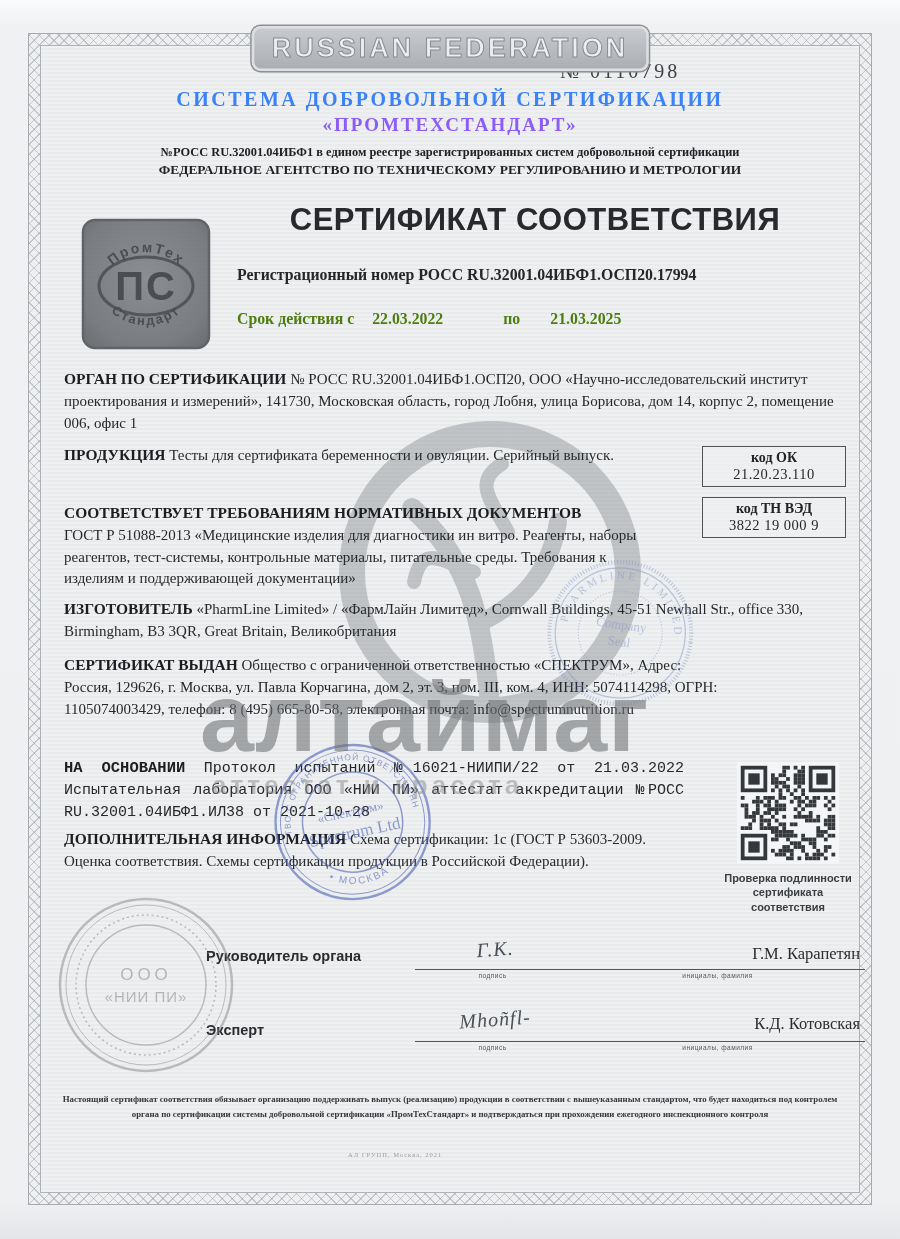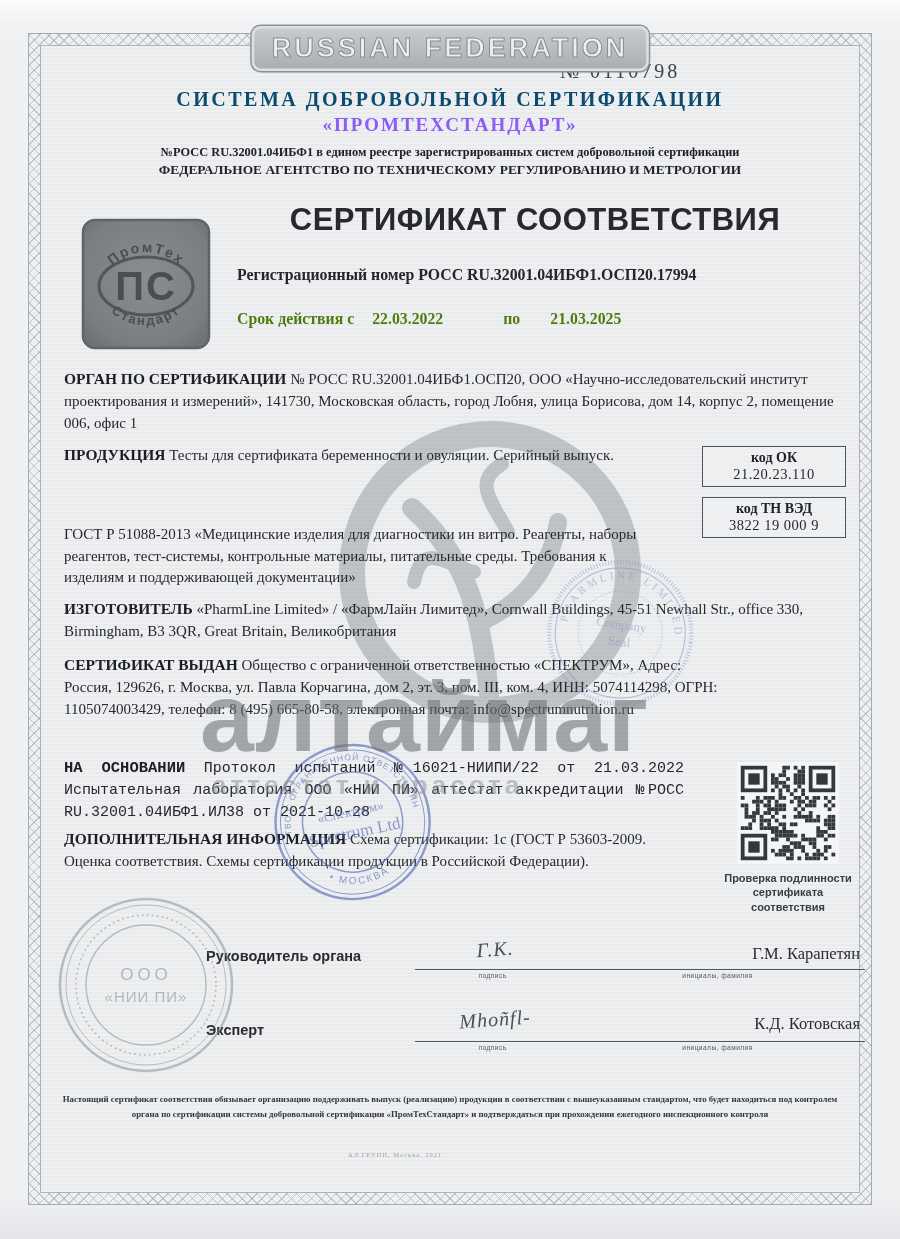--- a/index.html
+++ b/index.html
@@ -17,21 +17,21 @@
     background:
       repeating-linear-gradient(0deg, rgba(255,255,255,.05) 0 2px, rgba(120,124,130,.04) 2px 4px),
       #edeff0;}
   
   .badge{top:26px;left:50%;transform:translateX(-50%);z-index:7;
     background:linear-gradient(#c9ccd0,#a9adb2);border-radius:9px;padding:7px 20px;
     box-shadow:inset 0 0 0 2.5px #dddfe2, 0 0 0 1.5px #8d9095, 0 1px 2px rgba(0,0,0,.15);
     font-family:"Liberation Sans", sans-serif;font-weight:bold;font-size:27px;letter-spacing:3px;
     color:#eceff2;text-shadow:0 0 2px #7e8186, 0 1px 1px #6f7control277;-webkit-text-stroke:1px #898c90;}
   .cert-no{top:60px;left:560px;width:300px;font-size:20px;letter-spacing:3px;color:#3e4146;z-index:6;}
-  .h-sys{top:88px;left:50px;width:800px;text-align:center;font-weight:bold;font-size:20px;letter-spacing:2.5px;color:#0c4a6e;z-index:6;}
+  .h-sys{top:88px;left:50px;width:800px;text-align:center;font-weight:bold;font-size:20px;letter-spacing:2.5px;color:#3b82f6;z-index:6;}
   .h-sys2{top:114px;left:50px;width:800px;text-align:center;font-weight:bold;font-size:19px;letter-spacing:2px;color:#8b5cf6;z-index:6;}
   .h-reg{top:145px;left:50px;width:800px;text-align:center;font-weight:bold;font-size:12.4px;color:#202226;z-index:6;}
   .h-agency{top:162px;left:50px;width:800px;text-align:center;font-weight:bold;font-size:13.4px;color:#202226;z-index:6;}
   .title{top:202px;left:240px;width:590px;text-align:center;font-family:"Liberation Sans", sans-serif;
     font-weight:bold;font-size:31px;letter-spacing:.5px;color:#27292d;z-index:6;}
   .regline{top:266px;left:237px;font-weight:bold;font-size:15.8px;color:#24262a;z-index:6;}
   .validity{top:310px;left:237px;font-weight:bold;font-size:15.8px;color:#4d7c0f;z-index:6;}
   .validity .v1{margin-left:18px;} .validity .vp{margin-left:60px;} .validity .v2{margin-left:30px;}
   
   .sec{z-index:5;font-size:15px;line-height:1.45;color:#26282c;}
@@ -124,21 +124,21 @@
 <div class="abs codebox" style="left:702px;top:446px;width:130px;">
   <div class="cl">код ОК</div>
   <div class="cv">21.20.23.110</div>
 </div>
 <div class="abs codebox" style="left:702px;top:497px;width:130px;">
   <div class="cl">код ТН ВЭД</div>
   <div class="cv">3822 19 000 9</div>
 </div>
 
 <p class="abs sec" style="left:64px;top:502px;width:575px;margin:0;">
-  <br>
+  <b>СООТВЕТСТВУЕТ ТРЕБОВАНИЯМ НОРМАТИВНЫХ ДОКУМЕНТОВ</b><br>
   <span>ГОСТ Р 51088-2013 «Медицинские изделия для диагностики ин витро. Реагенты, наборы реагентов, тест-системы, контрольные материалы, питательные среды. Требования к изделиям и поддерживающей документации»</span>
 </p>
 
 <p class="abs sec" style="left:64px;top:598px;width:786px;margin:0;">
   <b>ИЗГОТОВИТЕЛЬ</b> <span>«PharmLine Limited» / «ФармЛайн Лимитед», Cornwall Buildings, 45-51 Newhall Str., office 330, Birmingham, B3 3QR, Great Britain, Великобритания</span>
 </p>
 
 <p class="abs sec" style="left:64px;top:654px;width:655px;margin:0;">
   <b>СЕРТИФИКАТ ВЫДАН</b> <span>Общество с ограниченной ответственностью «СПЕКТРУМ», Адрес: Россия, 129626, г. Москва, ул. Павла Корчагина, дом 2, эт. 3, пом. III, ком. 4, ИНН: 5074114298, ОГРН: 1105074003429, телефон: 8 (495) 665-80-58, электронная почта: info@spectrumnutrition.ru</span>
 </p>

